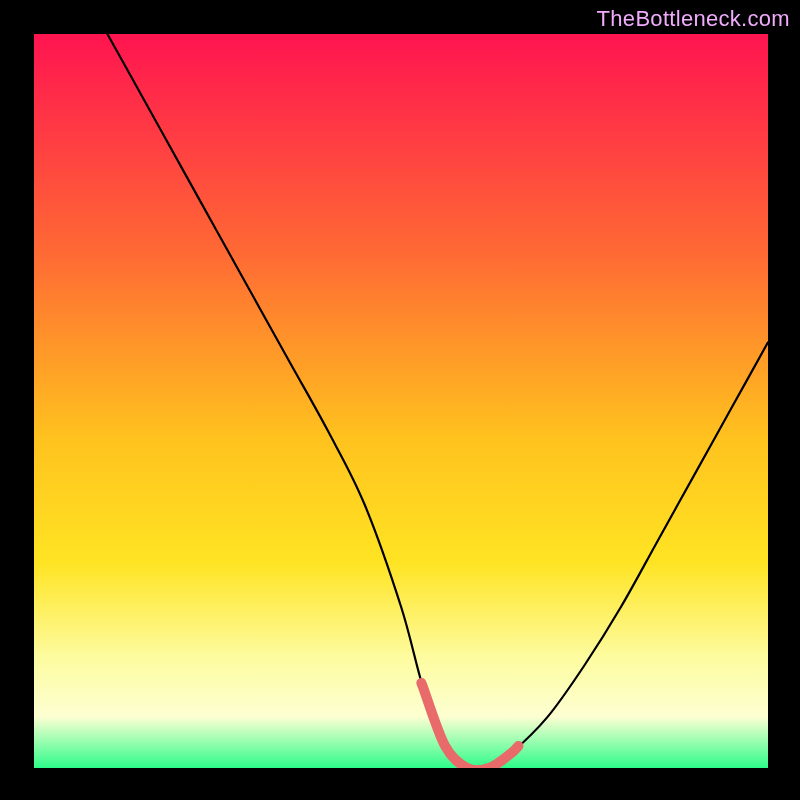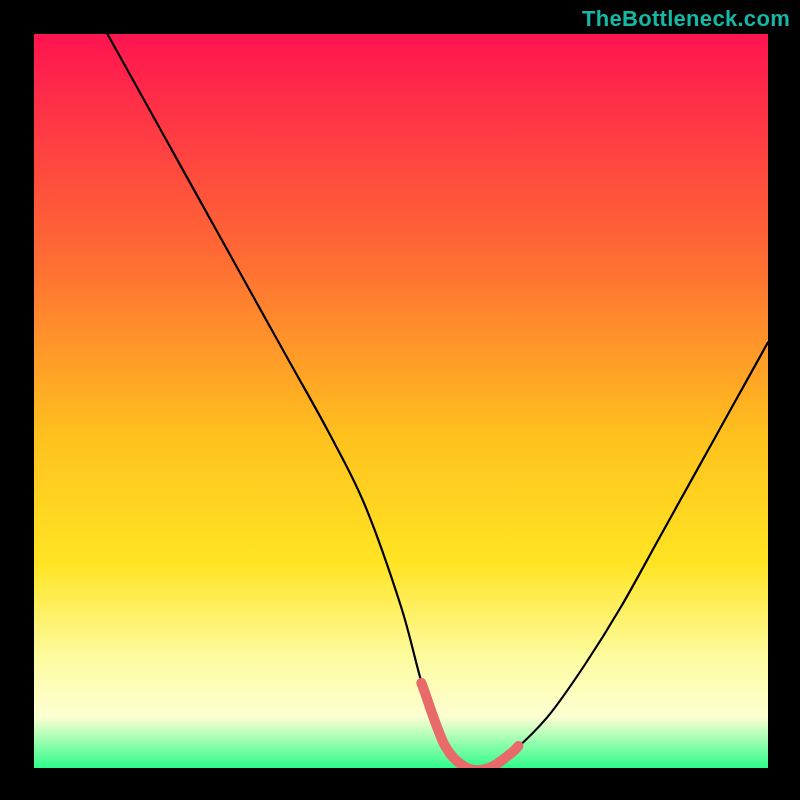--- a/index.html
+++ b/index.html
@@ -23,23 +23,23 @@
     position: absolute;
     left: 34px;
     top: 34px;
     width: 734px;
     height: 734px;
   }
   .watermark {
     position: absolute;
     top: 6px;
     right: 10px;
-    color: #14b8a6;
+    color: #f0abfc;
     font-size: 22px;
-    font-weight: 700;
+    font-weight: 400;
     letter-spacing: 0.3px;
     user-select: none;
   }
   svg {
     display: block;
   }
 </style>
 </head>
 <body>
 

